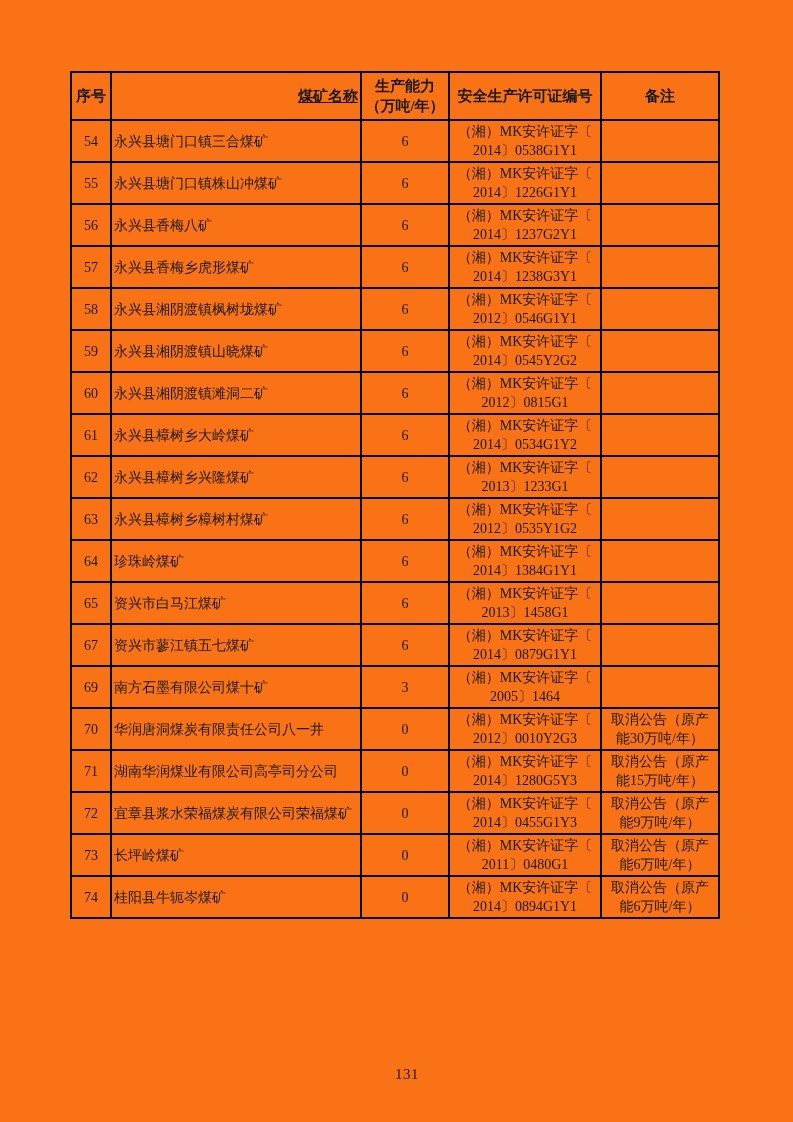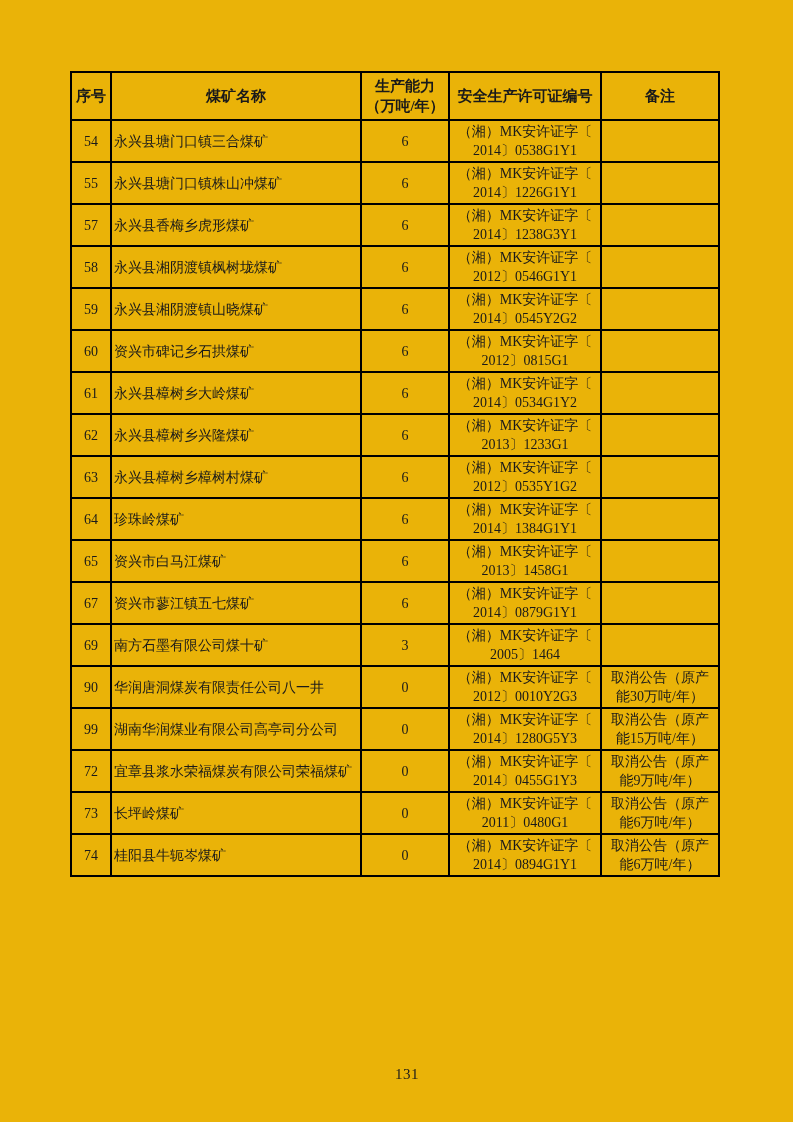--- a/index.html
+++ b/index.html
@@ -11,21 +11,21 @@
     width: 793px;
     height: 1122px;
     position: relative;
     font-family: "Liberation Serif", "DejaVu Serif", serif;
     color: #1a1a1a;
     overflow: hidden;
   }
   .sheet {
     position: absolute;
     inset: 0;
-    background: #eab308;
+    background: #f97316;
   }
   table.mine-table {
     position: absolute;
     left: 70px;
     top: 71px;
     width: 648px;
     border-collapse: collapse;
     table-layout: fixed;
   }
   .mine-table th, .mine-table td {
@@ -72,21 +72,21 @@
     <colgroup>
       <col style="width:40px">
       <col style="width:250px">
       <col style="width:88px">
       <col style="width:152px">
       <col style="width:118px">
     </colgroup>
     <thead>
       <tr>
         <th class="c-no">序号</th>
-        <th class="c-name" style="text-align:center;">煤矿名称</th>
+        <th class="c-name" style="text-align:right;text-decoration:underline;">煤矿名称</th>
         <th class="c-cap pre">生产能力
 （万吨/年）</th>
         <th class="c-lic">安全生产许可证编号</th>
         <th class="c-remark">备注</th>
       </tr>
     </thead>
     <tbody>
         <tr>
     <td class="c-no">54</td>
     <td class="c-name">永兴县塘门口镇三合煤矿</td>
@@ -97,20 +97,28 @@
   </tr>
         <tr>
     <td class="c-no">55</td>
     <td class="c-name">永兴县塘门口镇株山冲煤矿</td>
     <td class="c-cap">6</td>
     <td class="c-lic pre">（湘）MK安许证字〔
 2014〕1226G1Y1</td>
     <td class="c-remark pre"></td>
   </tr>
         <tr>
+    <td class="c-no">56</td>
+    <td class="c-name">永兴县香梅八矿</td>
+    <td class="c-cap">6</td>
+    <td class="c-lic pre">（湘）MK安许证字〔
+2014〕1237G2Y1</td>
+    <td class="c-remark pre"></td>
+  </tr>
+        <tr>
     <td class="c-no">57</td>
     <td class="c-name">永兴县香梅乡虎形煤矿</td>
     <td class="c-cap">6</td>
     <td class="c-lic pre">（湘）MK安许证字〔
 2014〕1238G3Y1</td>
     <td class="c-remark pre"></td>
   </tr>
         <tr>
     <td class="c-no">58</td>
     <td class="c-name">永兴县湘阴渡镇枫树垅煤矿</td>
@@ -122,21 +130,21 @@
         <tr>
     <td class="c-no">59</td>
     <td class="c-name">永兴县湘阴渡镇山晓煤矿</td>
     <td class="c-cap">6</td>
     <td class="c-lic pre">（湘）MK安许证字〔
 2014〕0545Y2G2</td>
     <td class="c-remark pre"></td>
   </tr>
         <tr>
     <td class="c-no">60</td>
-    <td class="c-name">资兴市碑记乡石拱煤矿</td>
+    <td class="c-name">永兴县湘阴渡镇滩洞二矿</td>
     <td class="c-cap">6</td>
     <td class="c-lic pre">（湘）MK安许证字〔
 2012〕0815G1</td>
     <td class="c-remark pre"></td>
   </tr>
         <tr>
     <td class="c-no">61</td>
     <td class="c-name">永兴县樟树乡大岭煤矿</td>
     <td class="c-cap">6</td>
     <td class="c-lic pre">（湘）MK安许证字〔
@@ -185,30 +193,30 @@
   </tr>
         <tr>
     <td class="c-no">69</td>
     <td class="c-name">南方石墨有限公司煤十矿</td>
     <td class="c-cap">3</td>
     <td class="c-lic pre">（湘）MK安许证字〔
 2005〕1464</td>
     <td class="c-remark pre"></td>
   </tr>
         <tr>
-    <td class="c-no">90</td>
+    <td class="c-no">70</td>
     <td class="c-name">华润唐洞煤炭有限责任公司八一井</td>
     <td class="c-cap">0</td>
     <td class="c-lic pre">（湘）MK安许证字〔
 2012〕0010Y2G3</td>
     <td class="c-remark pre">取消公告（原产
 能30万吨/年）</td>
   </tr>
         <tr>
-    <td class="c-no">99</td>
+    <td class="c-no">71</td>
     <td class="c-name">湖南华润煤业有限公司高亭司分公司</td>
     <td class="c-cap">0</td>
     <td class="c-lic pre">（湘）MK安许证字〔
 2014〕1280G5Y3</td>
     <td class="c-remark pre">取消公告（原产
 能15万吨/年）</td>
   </tr>
         <tr>
     <td class="c-no">72</td>
     <td class="c-name">宜章县浆水荣福煤炭有限公司荣福煤矿</td>

